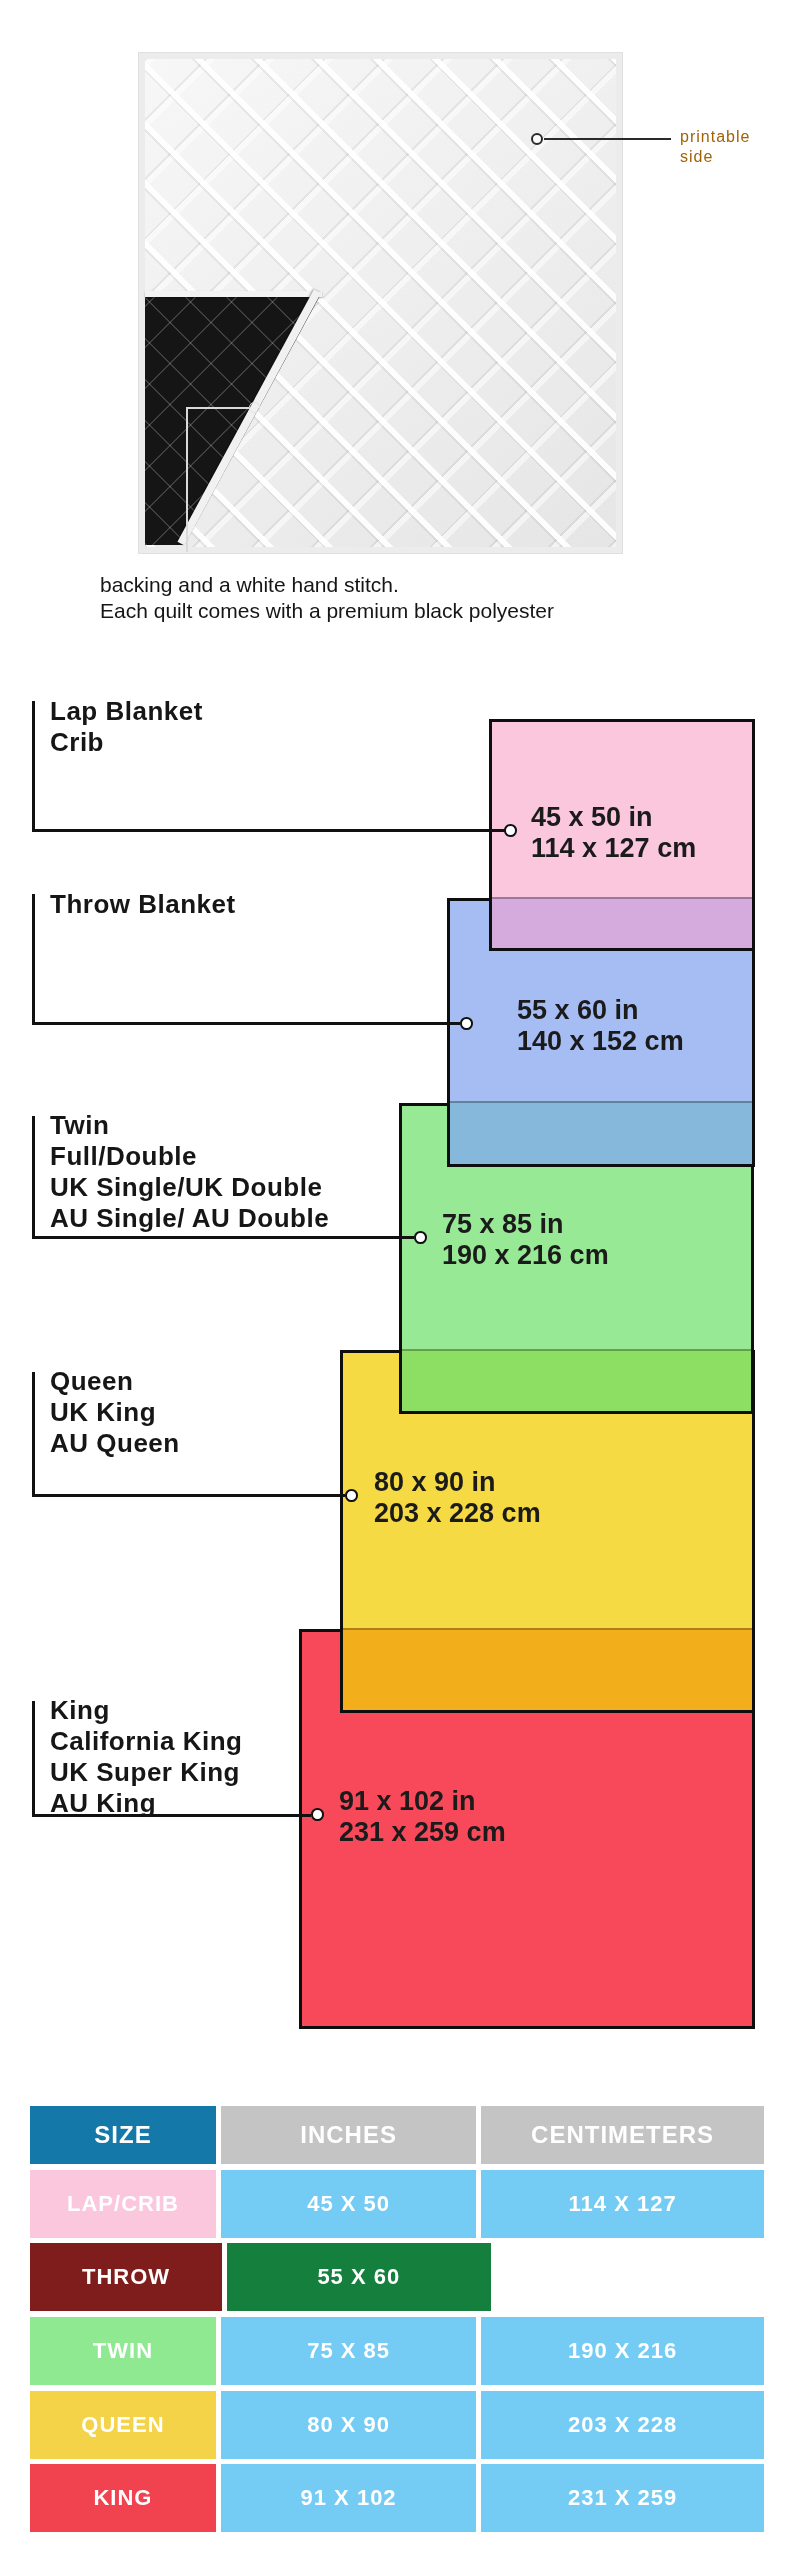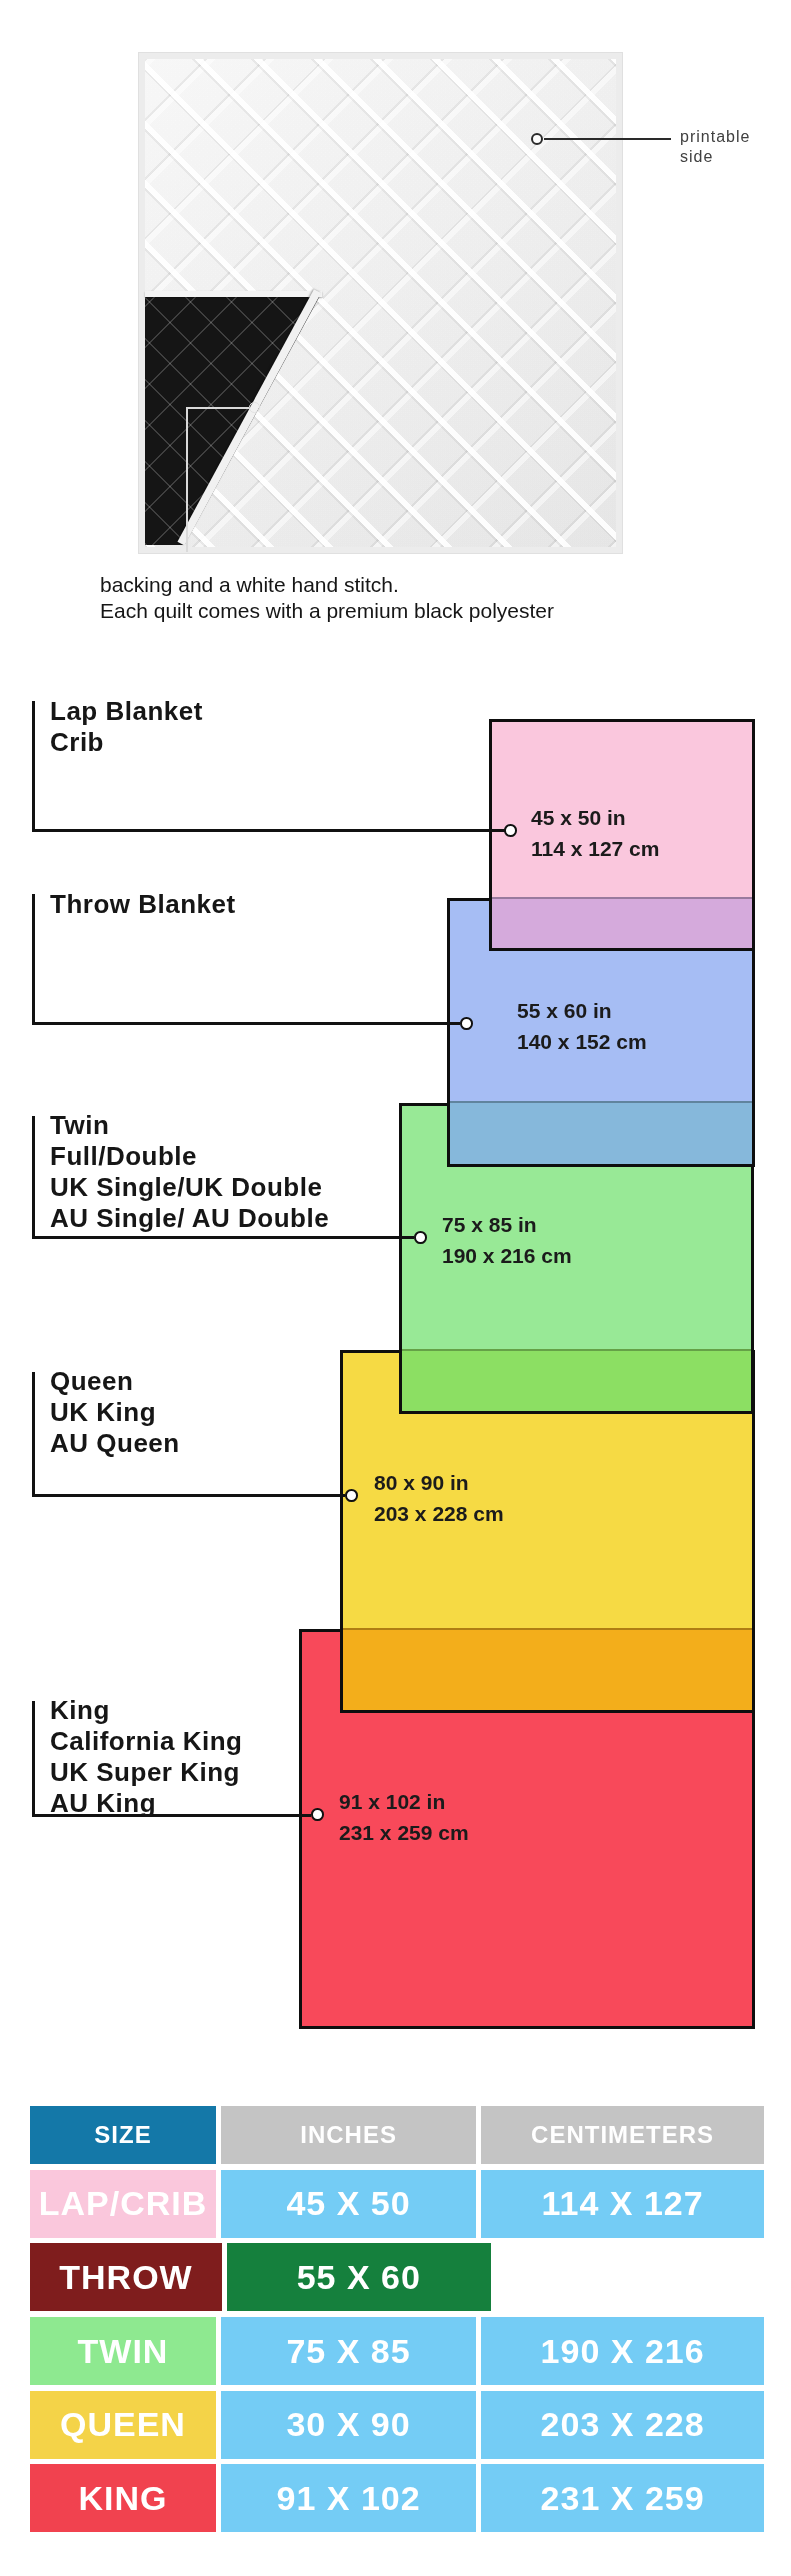--- a/index.html
+++ b/index.html
@@ -21,41 +21,41 @@
          background-image:
            repeating-linear-gradient(45deg, rgba(255,255,255,0.18) 0 1.9px, rgba(0,0,0,0) 1.9px 29px),
            repeating-linear-gradient(135deg, rgba(255,255,255,0.18) 0 1.9px, rgba(0,0,0,0) 1.9px 29px);}
   .fold-edge-top{position:absolute;left:0;top:232px;width:177px;height:5.7px;background:#f3f3f3;box-shadow:0 1px 1.9px rgba(0,0,0,0.35);}
   .fold-edge-diag{position:absolute;left:176px;top:234px;width:287px;height:7.6px;background:#f1f1f1;
          transform-origin:0 0;transform:rotate(118.4deg);box-shadow:0 1px 1.9px rgba(0,0,0,0.35);}
 
   .callout-dot{position:absolute;border-radius:50%;box-sizing:border-box;}
   .dot-printable{left:531px;top:133px;width:12.4px;height:12.4px;border:2.4px solid #2a2a2a;background:rgba(255,255,255,0.85);}
   .line-printable{left:544px;top:138px;width:127px;height:1.9px;background:#2a2a2a;}
-  .printable-label{left:680px;top:127px;font-size:16px;line-height:20px;letter-spacing:1px;color:#404040;}
+  .printable-label{left:680px;top:127px;font-size:16px;line-height:20px;letter-spacing:1px;color:#a16207;}
 
   .dot-backing{left:249px;top:402px;width:10.5px;height:10.5px;border:1.9px solid #e2e2e2;background:transparent;}
   .line-backing-h{left:186px;top:407px;width:63px;height:1.9px;background:#dadada;}
   .line-backing-v{left:186px;top:407px;width:1.9px;height:145px;background:#dadada;}
 
   .caption{left:100px;top:572px;width:631px;font-size:21px;line-height:26px;color:#161616;}
 
   
   .srect{position:absolute;box-sizing:border-box;border:3.8px solid #0e0e0e;}
   .overlap-band{position:absolute;left:0;right:0;bottom:0;border-top:2.9px solid rgba(0,0,0,0.28);}
   .r-lap   {left:489px;top:719px; width:266px;height:232px;z-index:50;}
   .r-throw {left:447px;top:898px; width:308px;height:269px;z-index:40;}
   .r-twin  {left:399px;top:1103px;width:355px;height:311px;z-index:30;}
   .r-queen {left:340px;top:1350px;width:415px;height:363px;z-index:20;}
   .r-king  {left:299px;top:1629px;width:456px;height:400px;z-index:10;}
   .b-lap{height:49px;} .b-throw{height:61px;} .b-twin{height:60px;} .b-queen{height:80px;}
 
   .size-label{position:absolute;left:50px;font-weight:bold;font-size:26px;line-height:31px;
               letter-spacing:0.5px;color:#161616;z-index:60;}
-  .dim-text{position:absolute;font-weight:bold;font-size:21px;line-height:31px;color:#1b1b1b;z-index:60;}
+  .dim-text{position:absolute;font-weight:bold;font-size:27px;line-height:31px;color:#1b1b1b;z-index:60;}
   .lead{position:absolute;background:#111;z-index:55;}
   .lead-dot{position:absolute;width:8.6px;height:8.6px;border:2.9px solid #111;border-radius:50%;
             background:#fff;z-index:56;box-sizing:content-box;}
 
   .lbl-lap{top:696px;}  .vl-lap{left:32px;top:701px;width:2.9px;height:131px;}
   .hl-lap{left:32px;top:829px;width:473px;height:2.9px;} .dt-lap{left:504px;top:824px;}
   .dm-lap{left:531px;top:802px;}
 
   .lbl-throw{top:889px;} .vl-throw{left:32px;top:894px;width:2.9px;height:131px;}
   .hl-throw{left:32px;top:1022px;width:428px;height:2.9px;} .dt-throw{left:460px;top:1017px;}
@@ -72,21 +72,21 @@
   .lbl-king{top:1695px;} .vl-king{left:32px;top:1701px;width:2.9px;height:116px;}
   .hl-king{left:32px;top:1814px;width:279px;height:2.9px;} .dt-king{left:311px;top:1808px;}
   .dm-king{left:339px;top:1786px;}
 
   
   .size-table{position:absolute;left:30px;top:2094px;width:734px;display:flex;
               flex-direction:column;row-gap:5.7px;}
   .t-row{display:flex;column-gap:4.8px;height:68px;}
   .t-row.header{height:70px;}
   .t-cell{display:flex;align-items:center;justify-content:center;color:#ffffff;
-          font-weight:bold;font-size:34px;letter-spacing:1px;}
+          font-weight:bold;font-size:22px;letter-spacing:1px;}
   .t-row.header .t-cell{font-size:24px;margin-top:12px;}
   .c1{width:192px;} .c2{width:264px;} .c3{width:292px;}
 </style>
 </head>
 <body>
 
 <div class="page">
 
   <div class="quilt">
     <div class="quilt-fold"></div>
@@ -203,21 +203,21 @@
       <div class="t-cell c1" style="background-color: #7f1d1d;">THROW</div>
       <div class="t-cell c2" style="background-color: #15803d; text-align: center;">55 X 60</div>
     </div>
     <div class="t-row">
       <div class="t-cell c1" style="background-color: rgb(142, 233, 144);">TWIN</div>
       <div class="t-cell c2" style="background-color: rgb(116, 204, 245);">75 X 85</div>
       <div class="t-cell c3" style="background-color: rgb(116, 204, 245);">190 X 216</div>
     </div>
     <div class="t-row">
       <div class="t-cell c1" style="background-color: rgb(244, 211, 72);">QUEEN</div>
-      <div class="t-cell c2" style="background-color: rgb(116, 204, 245);">30 X 90</div>
+      <div class="t-cell c2" style="background-color: rgb(116, 204, 245);">80 X 90</div>
       <div class="t-cell c3" style="background-color: rgb(116, 204, 245);">203 X 228</div>
     </div>
     <div class="t-row">
       <div class="t-cell c1" style="background-color: rgb(241, 66, 79);">KING</div>
       <div class="t-cell c2" style="background-color: rgb(116, 204, 245);">91 X 102</div>
       <div class="t-cell c3" style="background-color: rgb(116, 204, 245);">231 X 259</div>
     </div>
   </div>
 
 </div>

